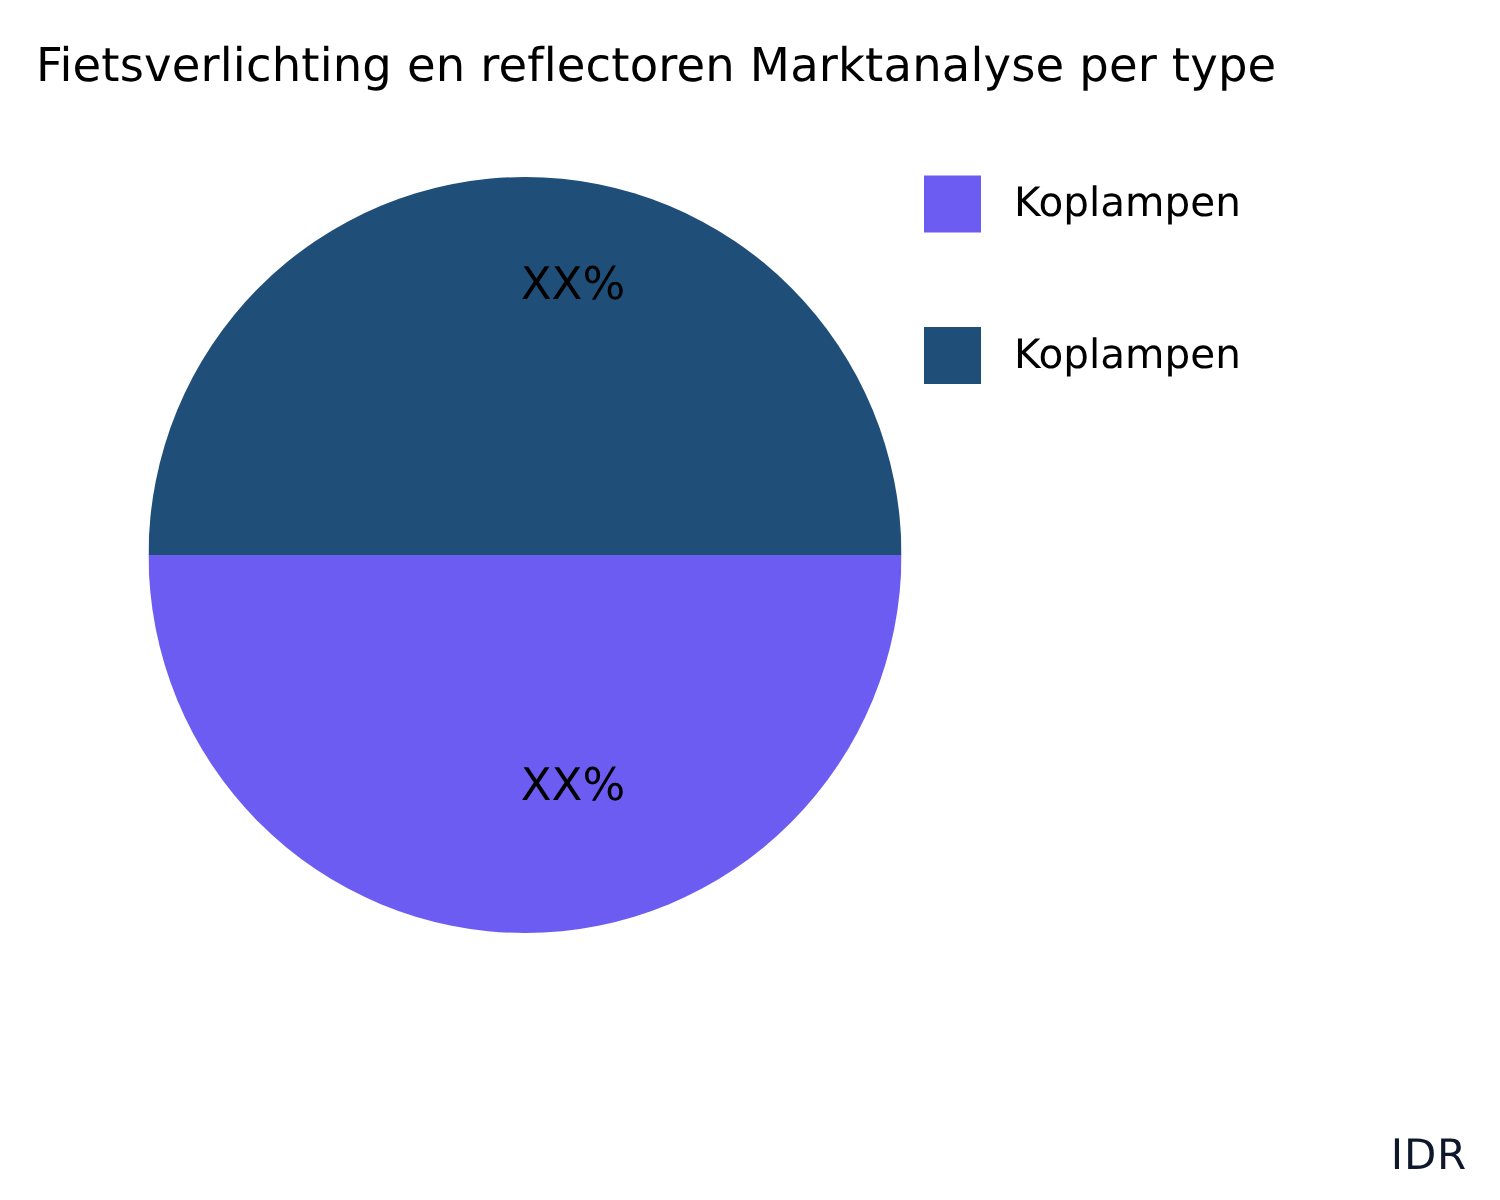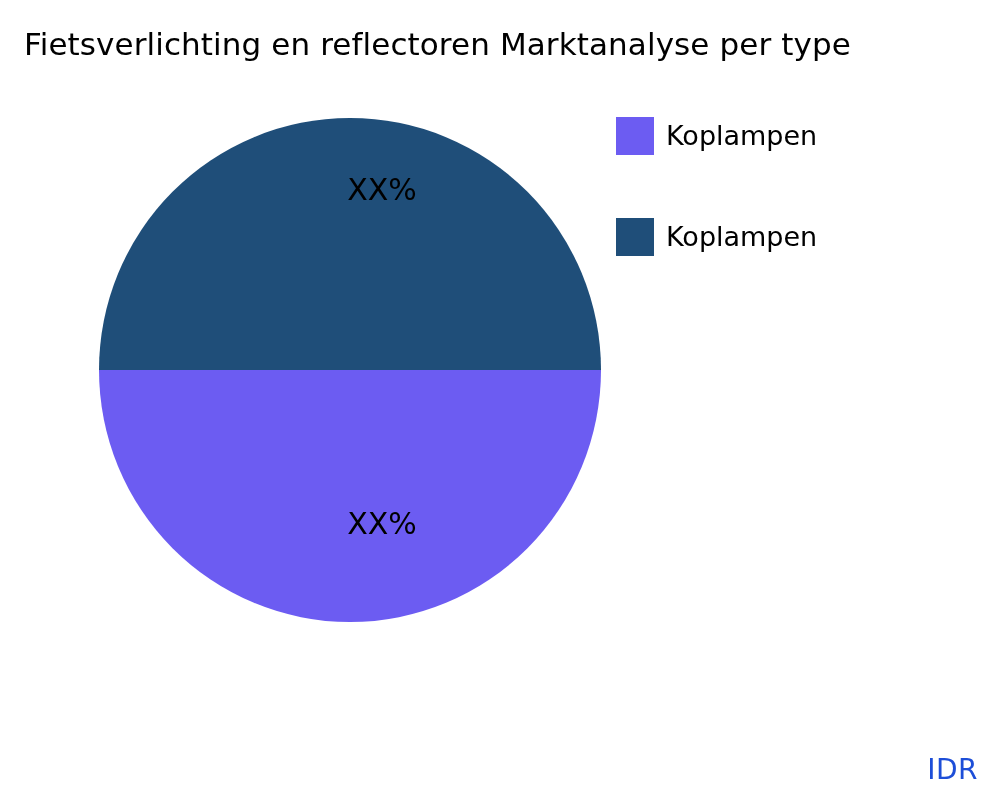--- a/index.html
+++ b/index.html
@@ -82,21 +82,21 @@
   .legend-entry-0 { top: 0px; }
   .legend-entry-1 { top: 101px; }
 
   .legend-swatch {
     width: 38px;
     height: 38px;
     flex: 0 0 38px;
     border: 0;
   }
   .legend-label {
-    margin-left: 12px;
+    margin-left: 22px;
     font-size: 27px;
     line-height: 30px;
     color: #000000;
     white-space: nowrap;
   }
 
   #watermark {
     position: absolute;
     right: 22px;
     bottom: 14px;
@@ -134,15 +134,15 @@
       <span class="legend-label">Koplampen</span>
     </div>
 
     <div class="legend-entry legend-entry-1">
       <span class="legend-swatch" style="background:#1f4e79"></span>
       <span class="legend-label">Koplampen</span>
     </div>
 
   </div>
 
-  <div id="watermark" style="color: #1d4ed8; margin-top: 40px;">IDR</div>
+  <div id="watermark" style="color: #0f172a; margin-top: 40px;">IDR</div>
 
 </div>
 
 </body></html>

